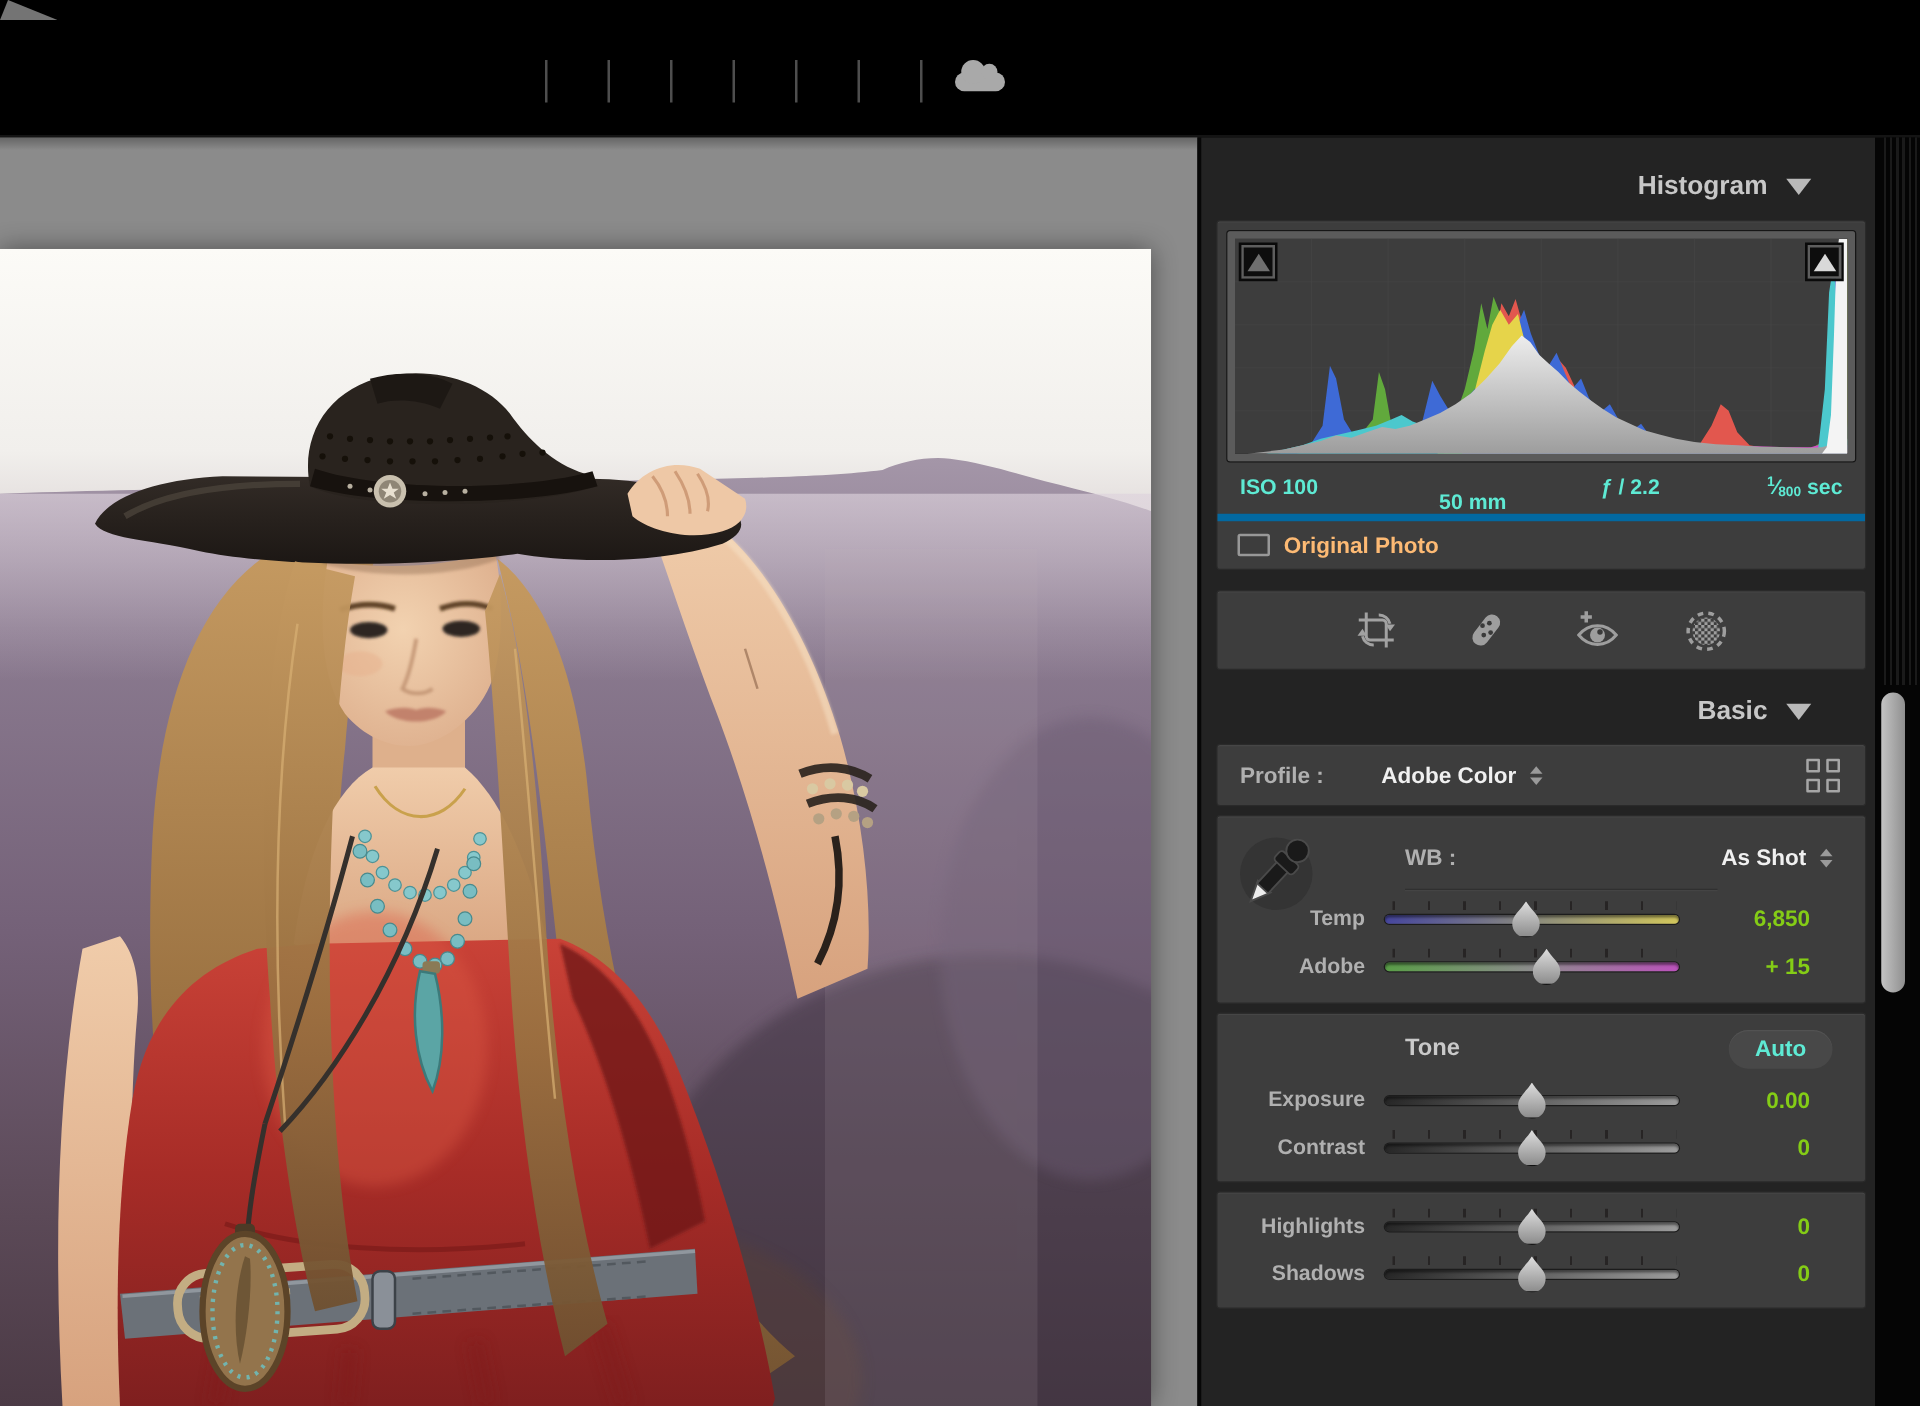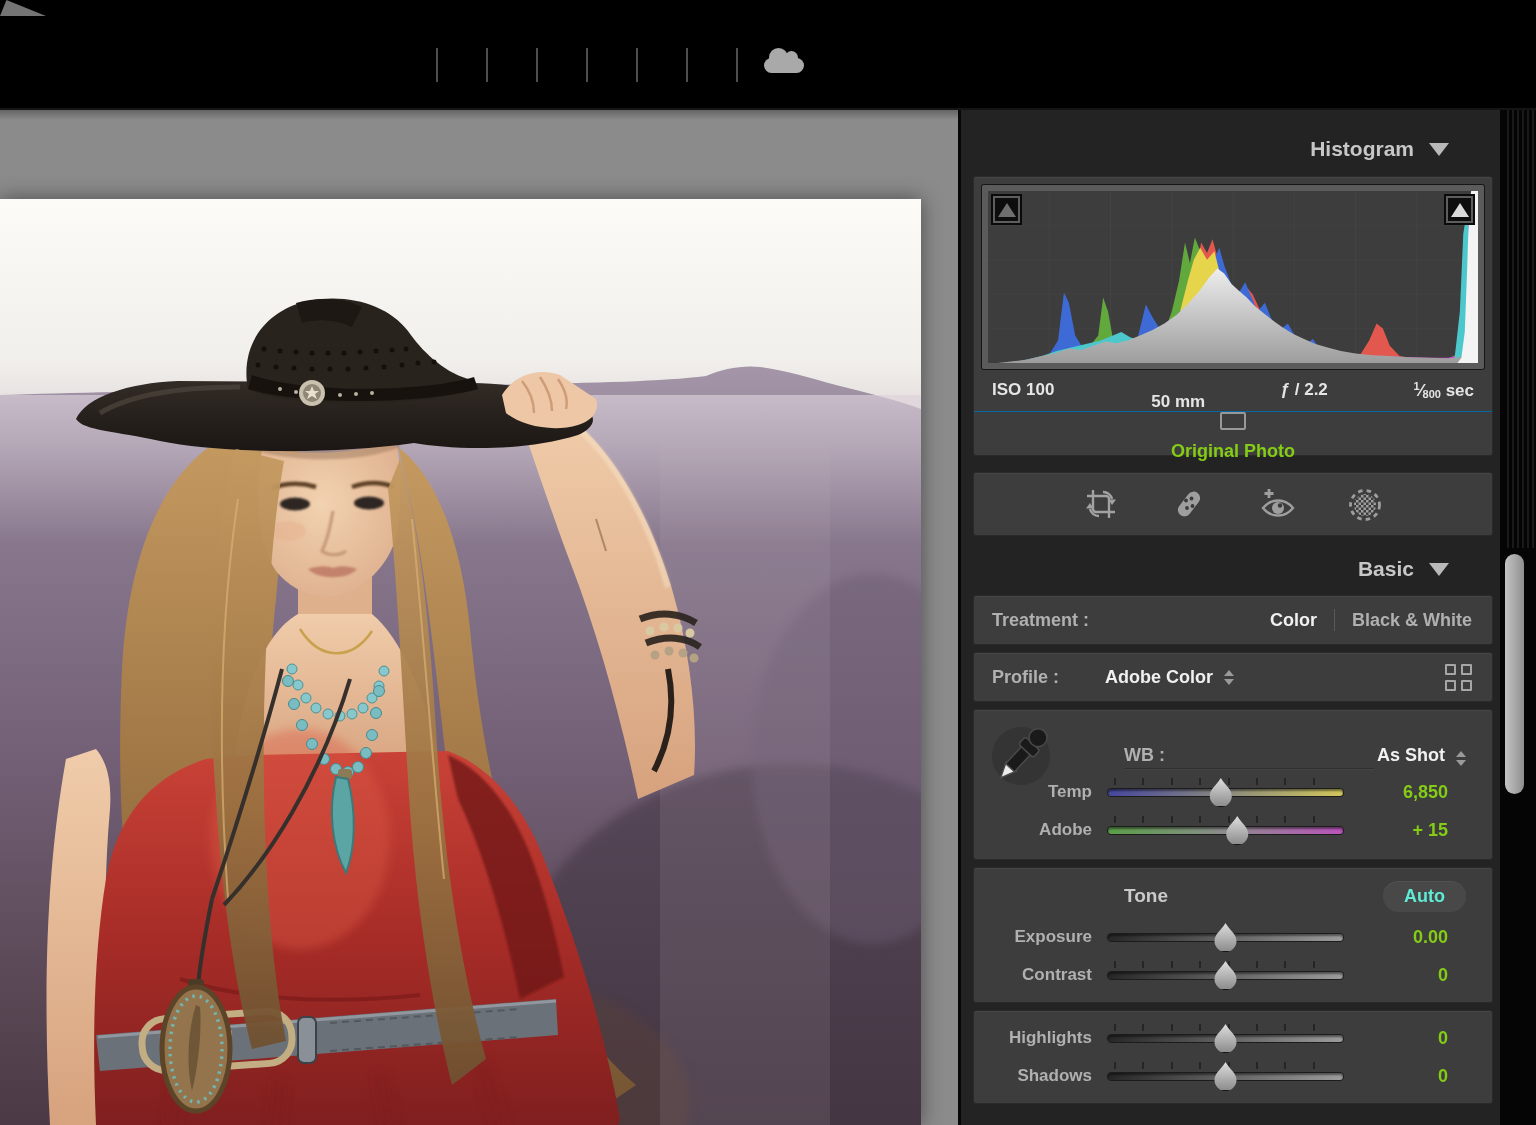--- a/index.html
+++ b/index.html
@@ -32,24 +32,24 @@
   .dtri{width:0;height:0;border-left:10px solid transparent;border-right:10px solid transparent;border-top:13px solid #b9b9b9;}
   .pbox{background:#3d3d3d;border:1px solid #2a2a2a;border-radius:3px;margin-bottom:7px;box-shadow:inset 0 1px 0 rgba(255,255,255,.05);position:relative;}
 
   
   .bevel{margin:8px 8px 0 8px;border:6px solid #5b5b5b;border-radius:2px;box-shadow:0 0 0 1px #161616, inset 0 0 0 2px #141414;}
   .plot{position:relative;height:172px;background:#3d3d3d;overflow:hidden;}
   .clipbox{position:absolute;top:5px;width:27px;height:27px;background:#0d0d0d;border:2px solid #5e5e5e;outline:2px solid #0a0a0a;display:flex;align-items:flex-end;justify-content:center;padding-bottom:4px;}
   .clipbox.left{left:5px;} .clipbox.right{right:5px;}
   .clipbox .tri{width:0;height:0;border-left:9px solid transparent;border-right:9px solid transparent;border-bottom:14px solid #6f6f6f;}
   .clipbox.bright .tri{border-bottom-color:#d9d9d9;}
-  .meta-row{display:flex;align-items:center;height:42px;padding:0 18px;color:#e5e5e5;font-size:17px;justify-content:space-between;}
+  .meta-row{display:flex;align-items:center;height:42px;padding:0 18px;color:#5eead4;font-size:17px;justify-content:space-between;}
   .meta-row .m1{flex:1.1;text-align:left;} .meta-row .m2{flex:1.2;text-align:center;margin-top:24px;} .meta-row .m3{flex:1.1;text-align:center;} .meta-row .m4{flex:1;text-align:right;}
   .frac sup{font-size:11px;vertical-align:6px;} .frac sub{font-size:11px;vertical-align:-2px;}
-  .orig-row{display:flex;align-items:center;height:44px;padding:0 16px;gap:11px;border-top:1px solid #0369a1;color:#84cc16;font-size:18px;flex-direction:column;}
+  .orig-row{display:flex;align-items:center;height:44px;padding:0 16px;gap:11px;border-top:6px solid #0369a1;color:#fdba74;font-size:18px;}
   .checkbox{width:26px;height:18px;border:2px solid #989898;border-radius:2px;background:transparent;flex:none;}
 
   
   .toolstrip{display:flex;align-items:center;justify-content:center;gap:48px;height:64px;margin-top:16px;}
   .toolbtn{width:40px;height:40px;display:flex;align-items:center;justify-content:center;}
 
   
   .row50{display:flex;align-items:center;height:50px;padding:0 20px 0 18px;}
   .lab{color:#b0b0b0;font-size:18px;}
   .white{color:#f0f0f0;font-size:18px;}
@@ -58,21 +58,21 @@
   .updown{display:inline-flex;flex-direction:column;gap:3px;margin-left:11px;}
   .updown i{display:block;border-left:5px solid transparent;border-right:5px solid transparent;}
   .updown .u{border-bottom:6px solid #9a9a9a;}
   .updown .d{border-top:6px solid #9a9a9a;}
   .gridicon{display:grid;grid-template-columns:11px 11px;grid-template-rows:11px 11px;gap:5px;}
   .gridicon span{border:2px solid #a6a6a6;border-radius:1px;}
 
   
   .wbbox{padding:10px 0 10px 0;}
   .dropper{position:absolute;left:16px;top:8px;}
-  .wb-head{display:flex;align-items:flex-end;height:46px;padding:0 26px 0 150px;}
+  .wb-head{display:flex;align-items:center;height:46px;padding:0 26px 0 150px;}
   .wb-div{margin:2px 118px 4px 150px;border-top:1px solid #303030;box-shadow:0 1px 0 rgba(255,255,255,.04);}
   .slider-row{display:flex;align-items:center;height:38px;padding-right:44px;}
   .slabel{width:134px;text-align:right;color:#b0b0b0;font-size:17px;padding-right:16px;flex:none;}
   .strack-wrap{position:relative;width:235px;height:34px;flex:none;}
   .ticks{position:absolute;left:6px;right:2px;top:3px;height:7px;background:repeating-linear-gradient(90deg,#232020 0 2px,transparent 2px 28.4px);opacity:.85;}
   .track{position:absolute;left:0;right:0;top:14px;height:7px;border-radius:4px;background:linear-gradient(90deg,#272727,#9c9c9c);box-shadow:0 0 0 1px #1c1c1c, inset 0 2px 2px rgba(0,0,0,.45);}
   .knob{position:absolute;top:3px;width:24px;height:28px;background:linear-gradient(#dedede,#8d8d8d);clip-path:path('M12,0 C16,7 23,11 23,18 A11,11 0 1 1 1,18 C1,11 8,7 12,0 Z');filter:drop-shadow(0 0 1px #000) drop-shadow(0 1px 1px rgba(0,0,0,.7));}
   .svalue{flex:1;text-align:right;color:#84cc16;font-size:18px;}
   .tonebox{padding:6px 0 8px 0;}
   .tone-head{display:flex;align-items:center;height:44px;padding:0 26px 0 150px;color:#c9c9c9;font-size:19px;}
@@ -428,27 +428,20 @@
             <circle cx="19" cy="20" r="14.5" fill="none" stroke="#9e9e9e" stroke-width="2.8" stroke-dasharray="4.5 4.2"></circle>
           </svg>
         </span>
       </div>
 
       <div class="phead">
         <span>Basic</span>
         <span class="dtri"></span>
       </div>
 
-      <div class="pbox row50">
-        <span class="lab">Treatment :</span>
-        <span class="spacer"></span>
-        <span class="white">Color</span>
-        <span class="vsep"></span>
-        <span class="lab">Black &amp; White</span>
-      </div>
 
       <div class="pbox row50">
         <span class="lab">Profile :</span>
         <span class="white" style="margin-left:46px;">Adobe Color</span>
         <span class="updown">
             <i class="u"></i>
             <i class="d"></i>
           </span>
         <span class="spacer"></span>
         <span class="gridicon">

